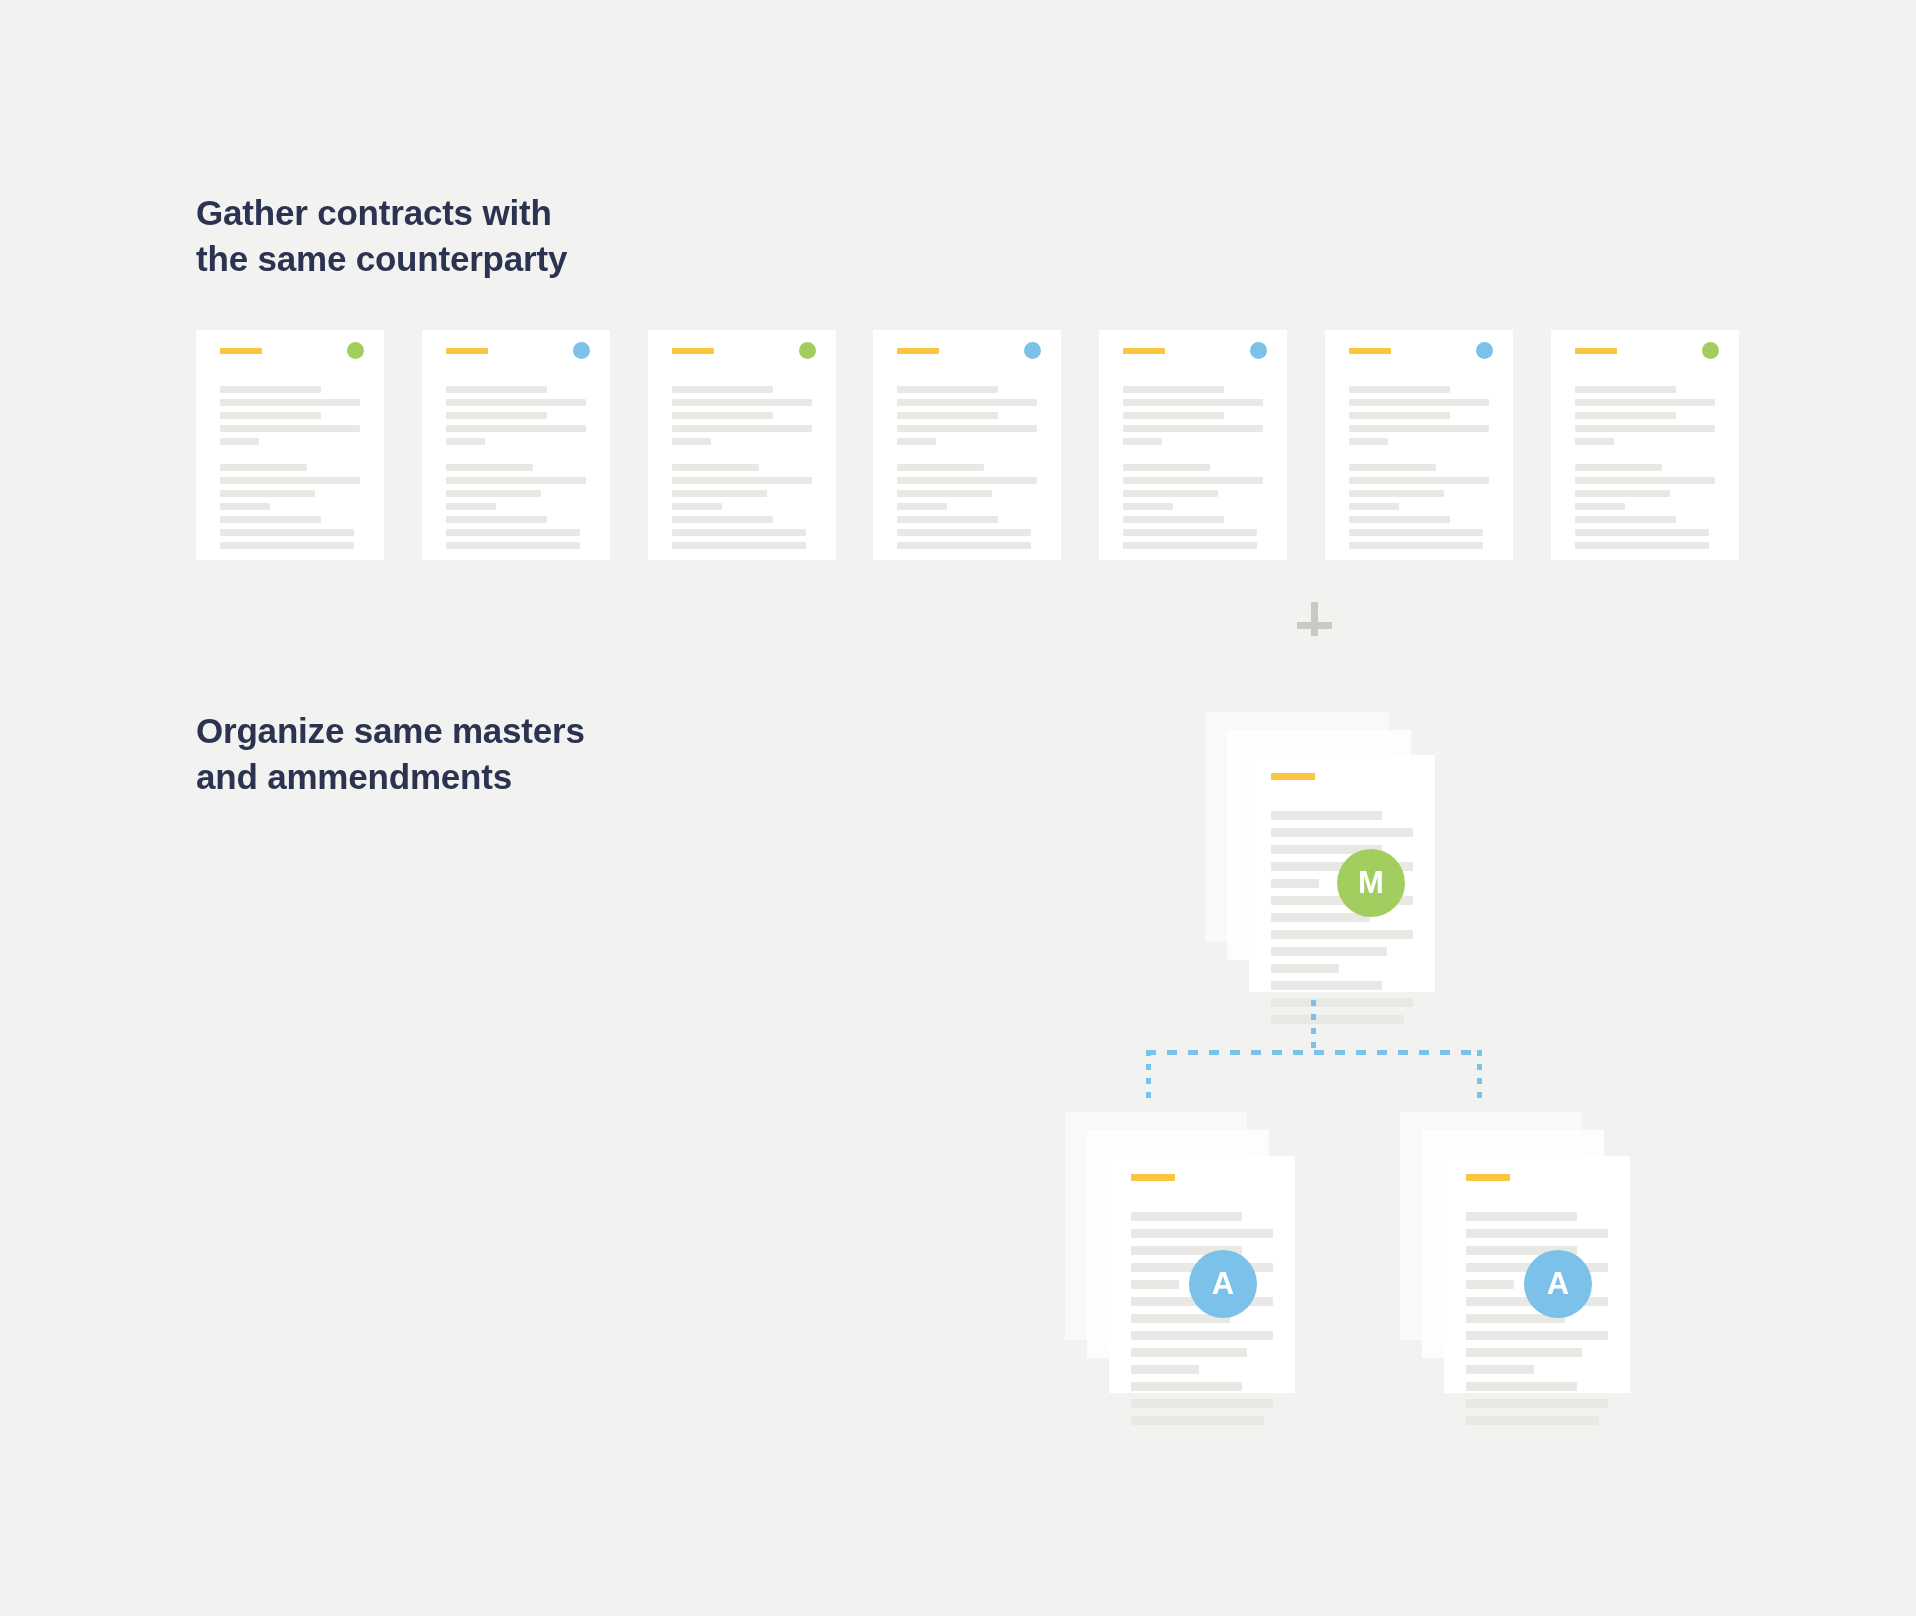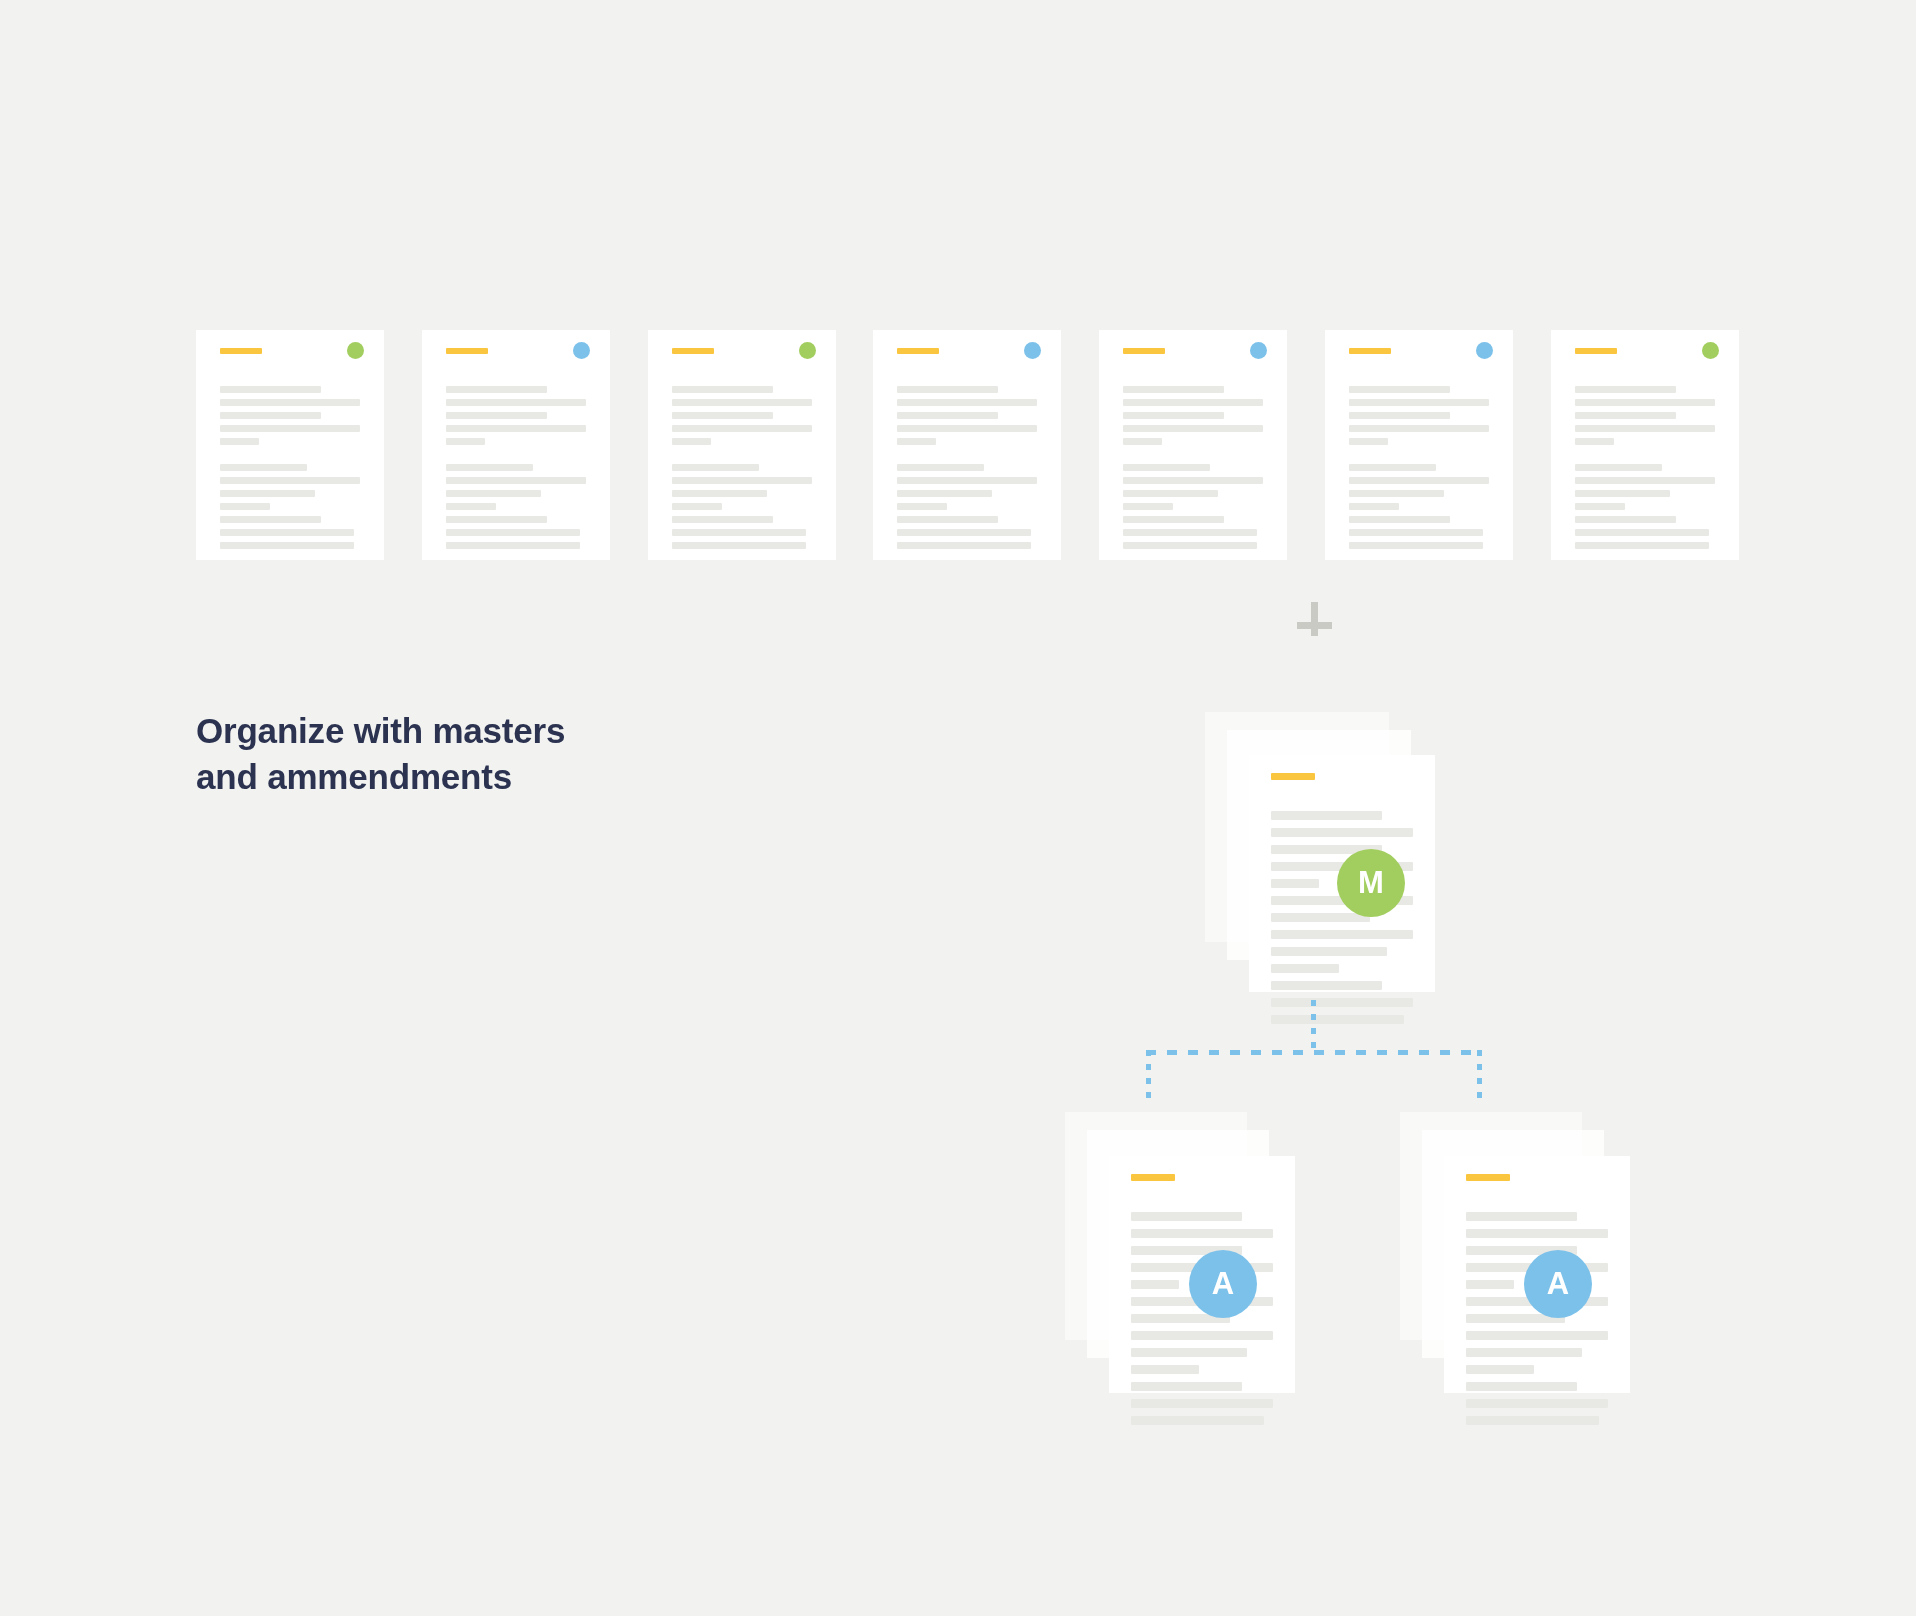--- a/index.html
+++ b/index.html
@@ -166,20 +166,22 @@
   #conn-master-down { left: 1311px; top: 1000px; height: 52px; }
   #conn-horizontal  { left: 1146px; top: 1050px; width: 335px; }
   #conn-left-down   { left: 1146px; top: 1050px; height: 56px; }
   #conn-right-down  { left: 1477px; top: 1050px; height: 56px; }
 </style>
 </head>
 <body style="background: rgb(242, 242, 240);">
 
 <div id="stage">
 
+  <div class="heading" id="heading-gather">Gather contracts with
+the same counterparty</div>
 
   <div id="top-row">
       <div class="doc doc-top" style="left: 196px;">
         <div class="title-bar"></div>
         <div class="status-dot" style="background: rgb(162, 206, 95);"></div>
         <div class="lines">
           <div class="line" style="width: 72%;"></div>
           <div class="line" style="width: 100%;"></div>
           <div class="line" style="width: 72%;"></div>
           <div class="line" style="width: 100%;"></div>
@@ -316,21 +318,21 @@
         <rect x="19" y="2" width="7" height="27"></rect>
         <rect x="19" y="29" width="7" height="7"></rect>
         <rect x="12" y="22" width="7" height="7"></rect>
         <rect x="26" y="22" width="7" height="7"></rect>
         <rect x="5" y="22" width="7" height="7"></rect>
         <rect x="33" y="22" width="7" height="7"></rect>
       </g>
     </svg>
   </div>
 
-  <div class="heading" id="heading-organize">Organize with masters
+  <div class="heading" id="heading-organize">Organize same masters
 and ammendments</div>
 
   <div class="stack" id="stack-master">
     <div class="sheet-back b1"></div>
     <div class="sheet-back b2"></div>
     <div class="sheet-front">
       <div class="title-bar"></div>
       <div class="lines">
           <div class="line" style="width: 78%;"></div>
           <div class="line" style="width: 100%;"></div>

